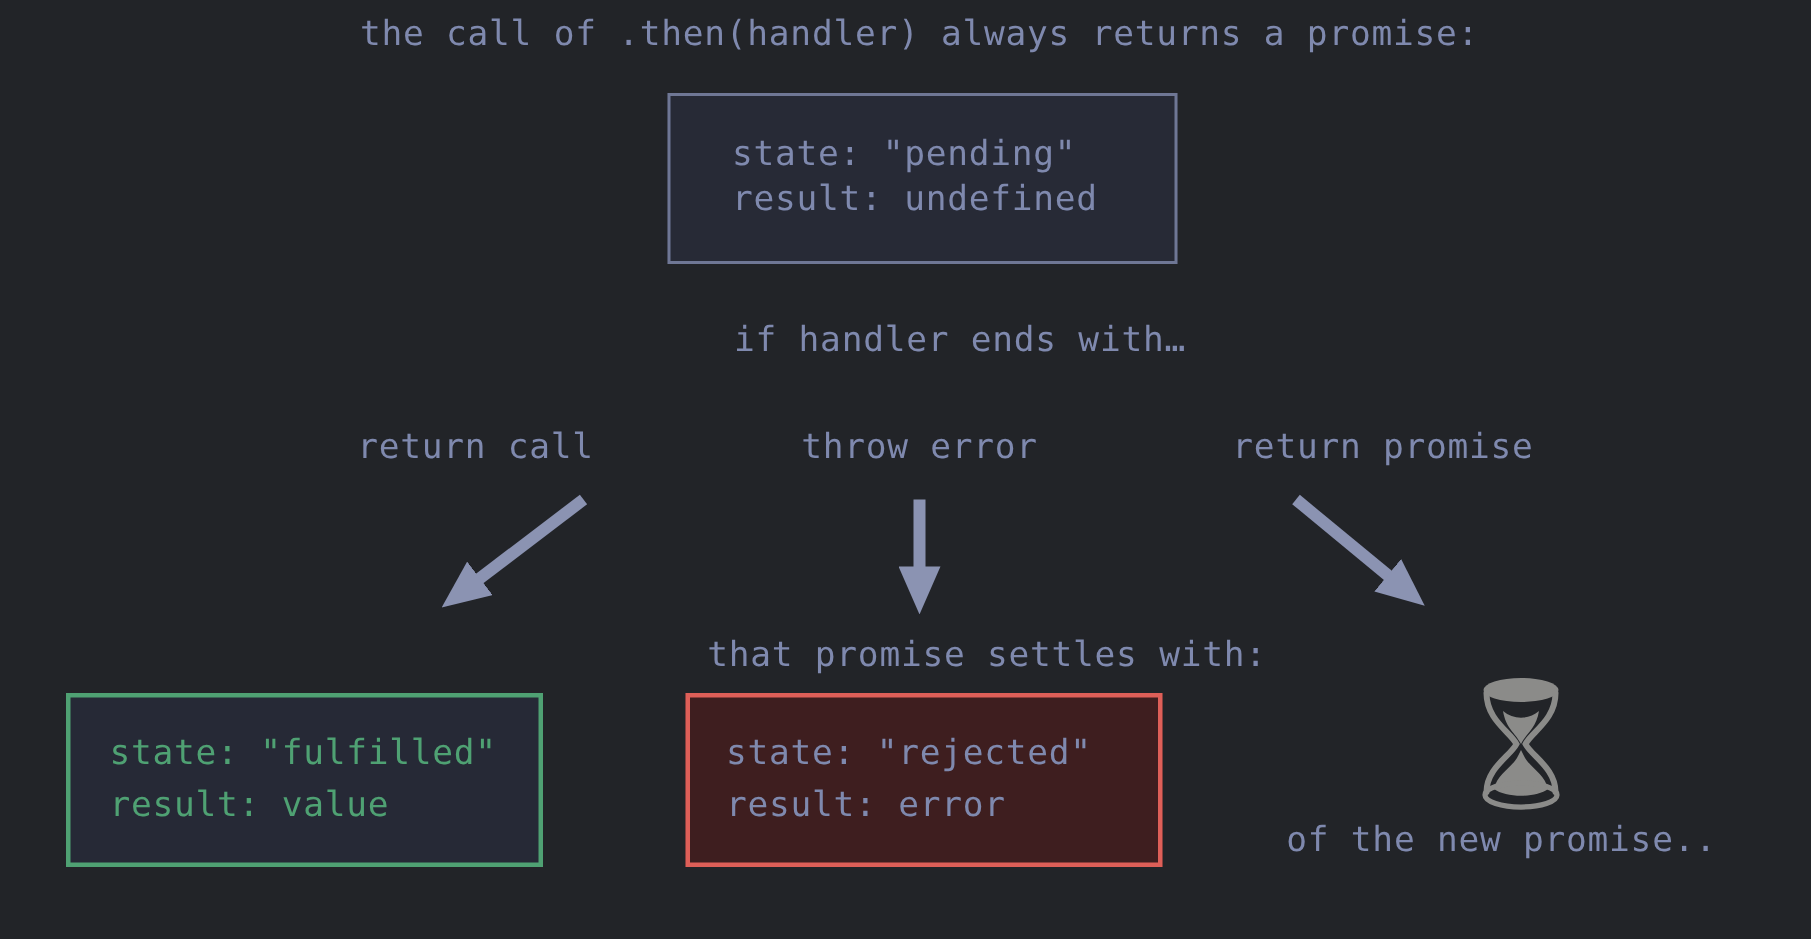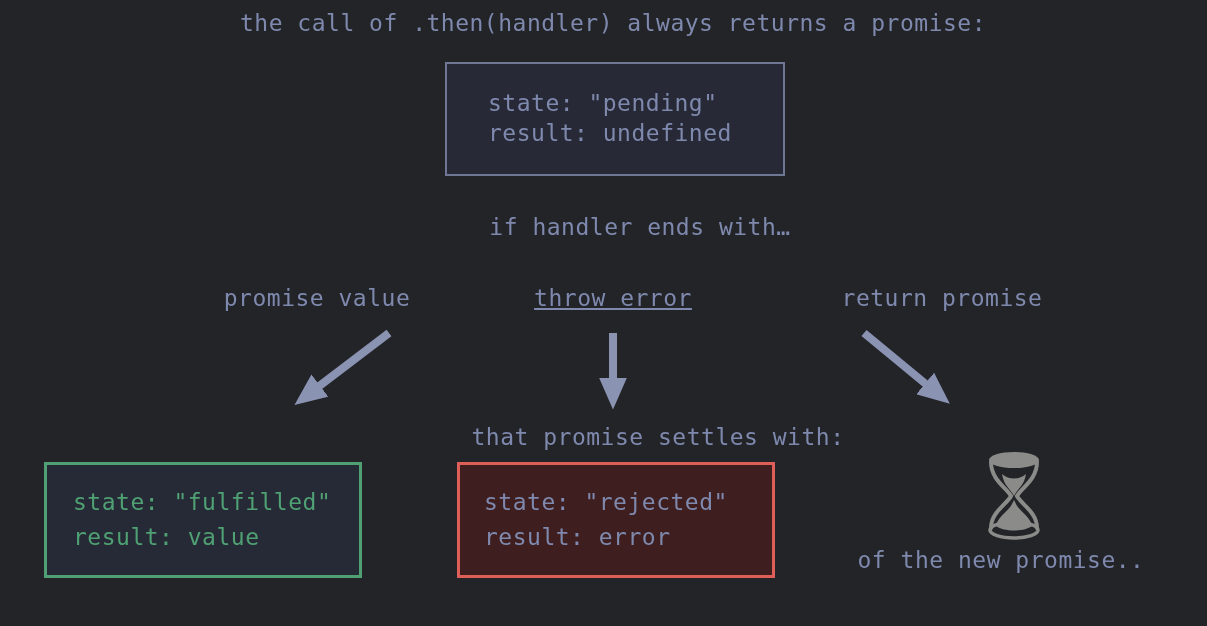--- a/index.html
+++ b/index.html
@@ -83,23 +83,23 @@
 
   <div class="centered-line" style="left:613px; top:9px;">the call of .then(handler) always returns a promise:</div>
 
   <div class="pbox pending-box">
     <div class="line">state: "pending"</div>
     <div class="line">result: undefined</div>
   </div>
 
   <div class="centered-line" style="left:613px; top:213px;margin-left:27px;">if handler ends with…</div>
 
-  <div class="centered-line" style="left:317px; top:284px;">promise value</div>
-  <div class="centered-line" style="left:613px; top:284px;text-decoration:underline;">throw error</div>
-  <div class="centered-line" style="left:942px; top:284px;text-align:center;">return promise</div>
+  <div class="centered-line" style="left:317px; top:284px;">return call</div>
+  <div class="centered-line" style="left:613px; top:284px;">throw error</div>
+  <div class="centered-line" style="left:922px; top:284px;text-align:center;">return promise</div>
 
   <svg class="arrows-layer" width="1207" height="626" aria-hidden="true">
     <defs>
       <marker id="ah" markerWidth="4" markerHeight="3.5" refX="0.3" refY="1.75" orient="auto">
         <path d="M0,0 L4,1.75 L0,3.5 Z" fill="#8b93b2"></path>
       </marker>
     </defs>
     <line x1="389" y1="333" x2="318" y2="387" marker-end="url(#ah)"></line>
     <line x1="613" y1="333" x2="613" y2="380" marker-end="url(#ah)"></line>
     <line x1="864" y1="333" x2="927" y2="385" marker-end="url(#ah)"></line>

